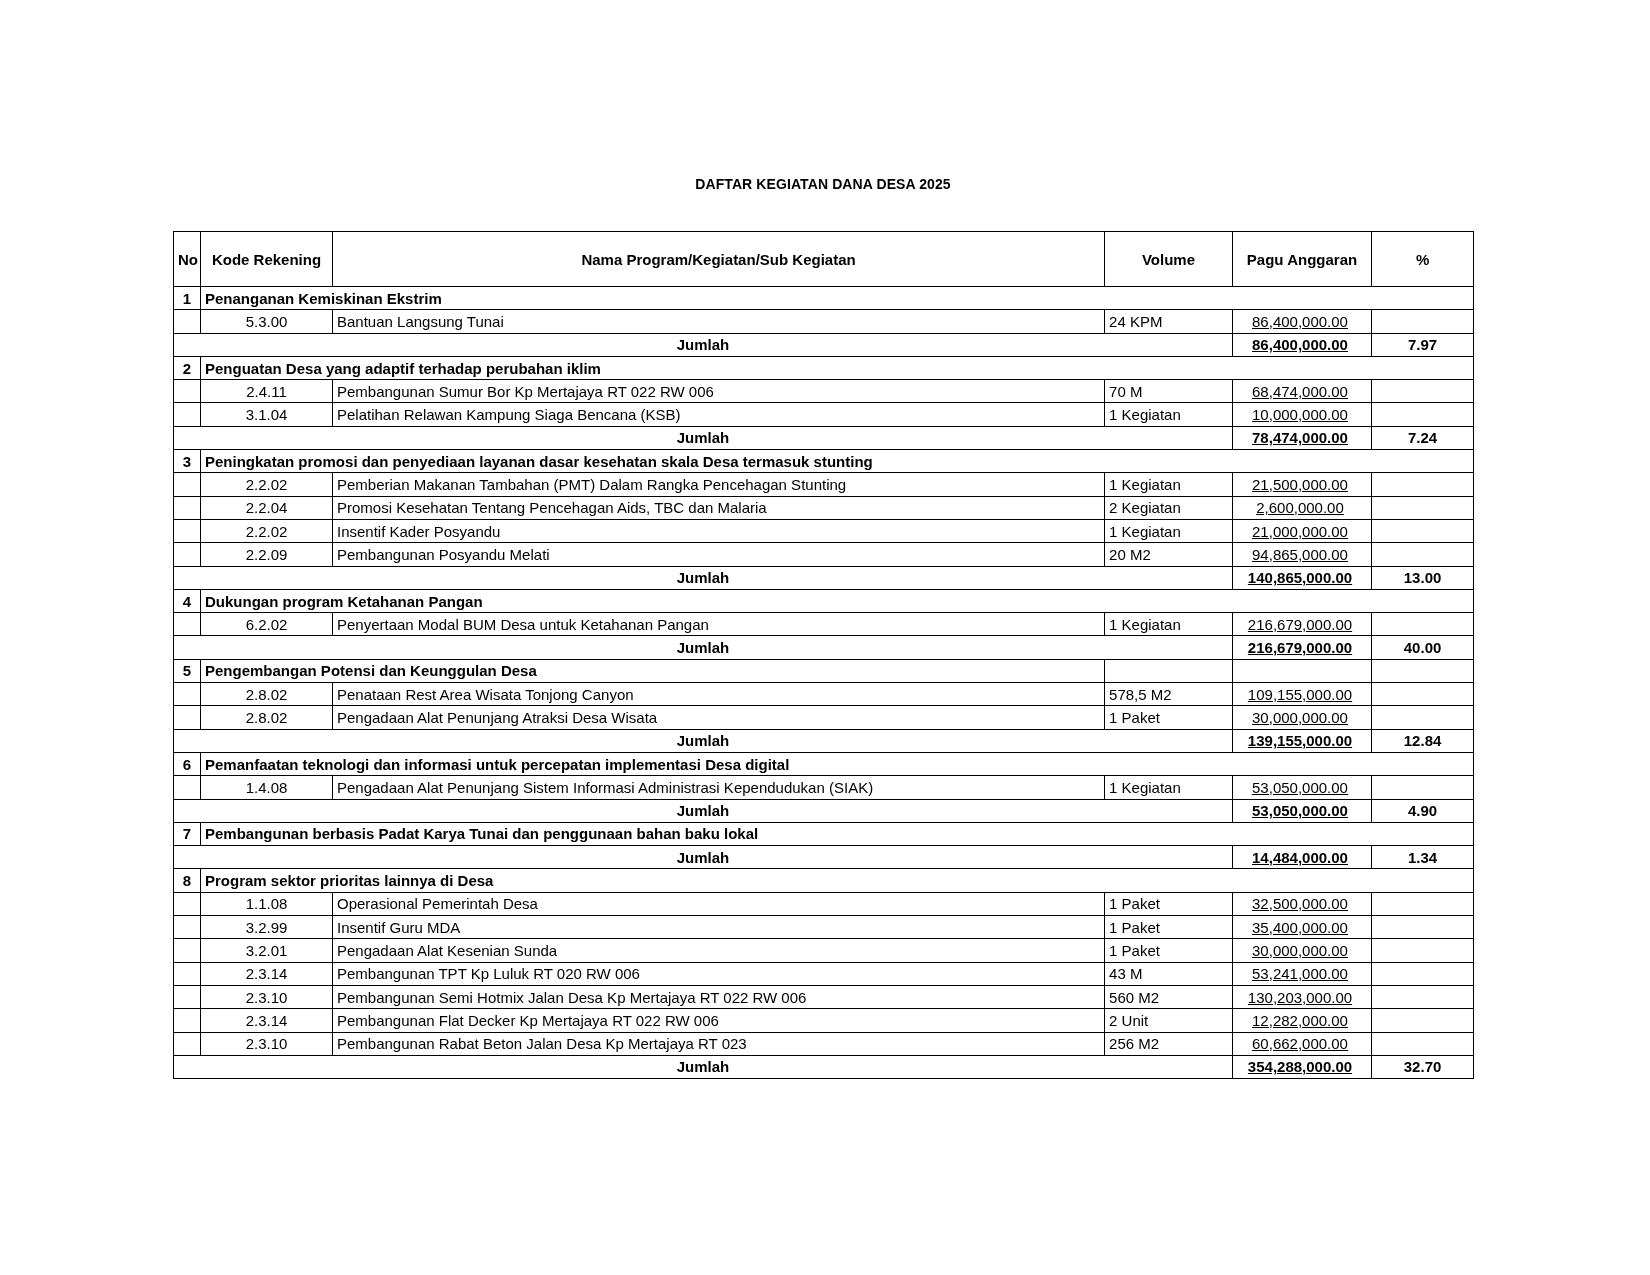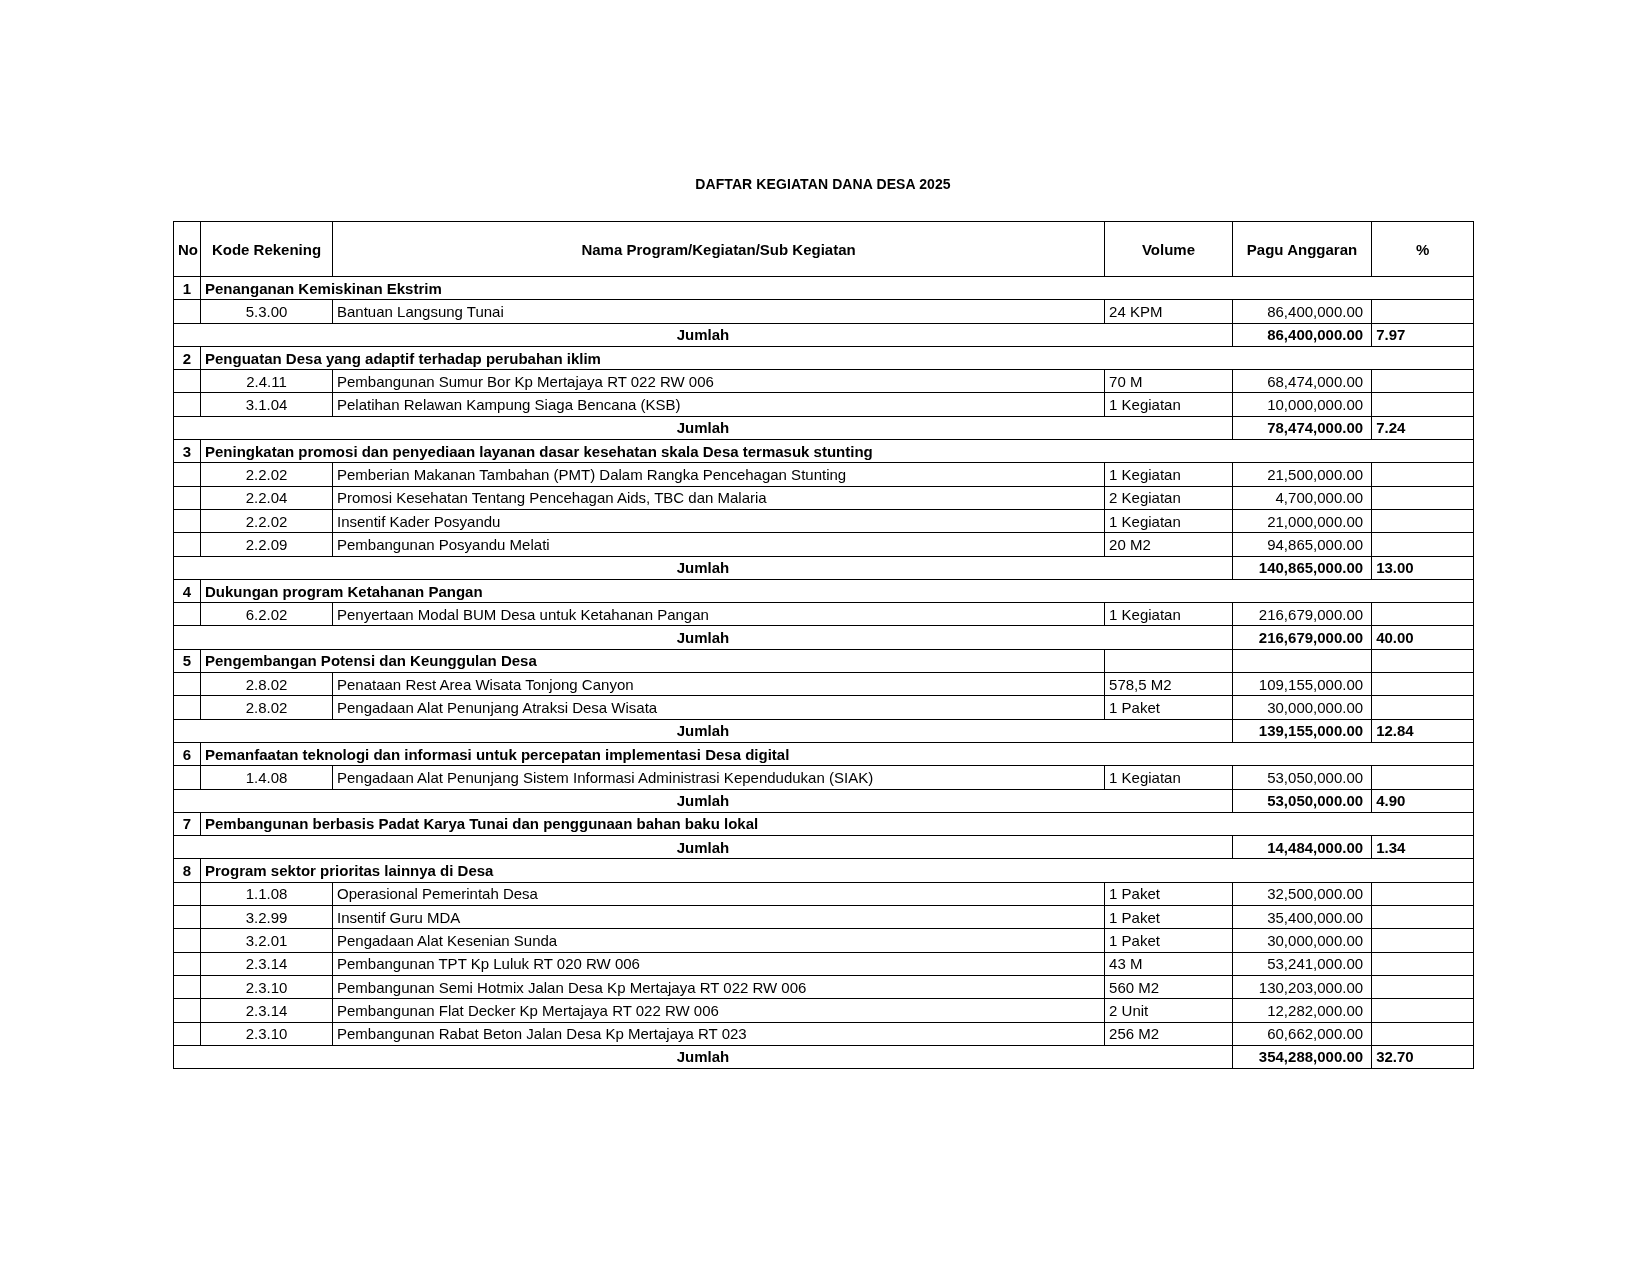--- a/index.html
+++ b/index.html
@@ -1,35 +1,35 @@
 <!DOCTYPE html>
 <html><head>
 <meta charset="utf-8">
 <style>
   html, body { margin: 0; padding: 0; background: #ffffff; }
   body { width: 1650px; height: 1275px; position: relative; overflow: hidden;
          font-family: "Liberation Sans", "DejaVu Sans", sans-serif; color: #000; }
   .title { position: absolute; top: 176px; left: 173px; width: 1300px; text-align: center;
            font-weight: bold; font-size: 14px; letter-spacing: 0.1px; }
-  table { position: absolute; top: 221px; left: 173px; border-collapse: collapse;
+  table { position: absolute; top: 231px; left: 173px; border-collapse: collapse;
           table-layout: fixed; width: 1301px; font-size: 15px; }
   td, th { border: 1.5px solid #000; padding: 0 4px; height: 22.3px; line-height: 21px;
            white-space: nowrap; overflow: hidden; }
   th { height: 54px; font-weight: bold; text-align: center; }
   .c-no { width: 26px; }
   .c-kode { width: 127px; }
   .c-nama { width: 743px; }
   .c-vol { width: 123px; }
   .c-pagu { width: 134px; }
   .c-pct { width: 98px; }
   .center { text-align: center; }
-  .right { text-align: right; padding-right: 8px; }
+  .right { text-align: center; padding-right: 8px; text-decoration: underline; }
   .cat td { font-weight: bold; }
   .jumlah td { font-weight: bold; }
-  .pct { text-align: left; }
+  .pct { text-align: center; }
 </style>
 </head>
 <body>
 
 <div class="title">DAFTAR KEGIATAN DANA DESA 2025</div>
 
 <table>
   <colgroup>
     <col class="c-no">
       <col class="c-kode">
@@ -101,21 +101,21 @@
         <td>Pemberian Makanan Tambahan (PMT) Dalam Rangka Pencehagan Stunting</td>
         <td>1 Kegiatan</td>
         <td class="right">21,500,000.00</td>
         <td></td>
       </tr>
       <tr>
         <td></td>
         <td class="center">2.2.04</td>
         <td>Promosi Kesehatan Tentang Pencehagan Aids, TBC dan Malaria</td>
         <td>2 Kegiatan</td>
-        <td class="right">4,700,000.00</td>
+        <td class="right">2,600,000.00</td>
         <td></td>
       </tr>
       <tr>
         <td></td>
         <td class="center">2.2.02</td>
         <td>Insentif Kader Posyandu</td>
         <td>1 Kegiatan</td>
         <td class="right">21,000,000.00</td>
         <td></td>
       </tr>

